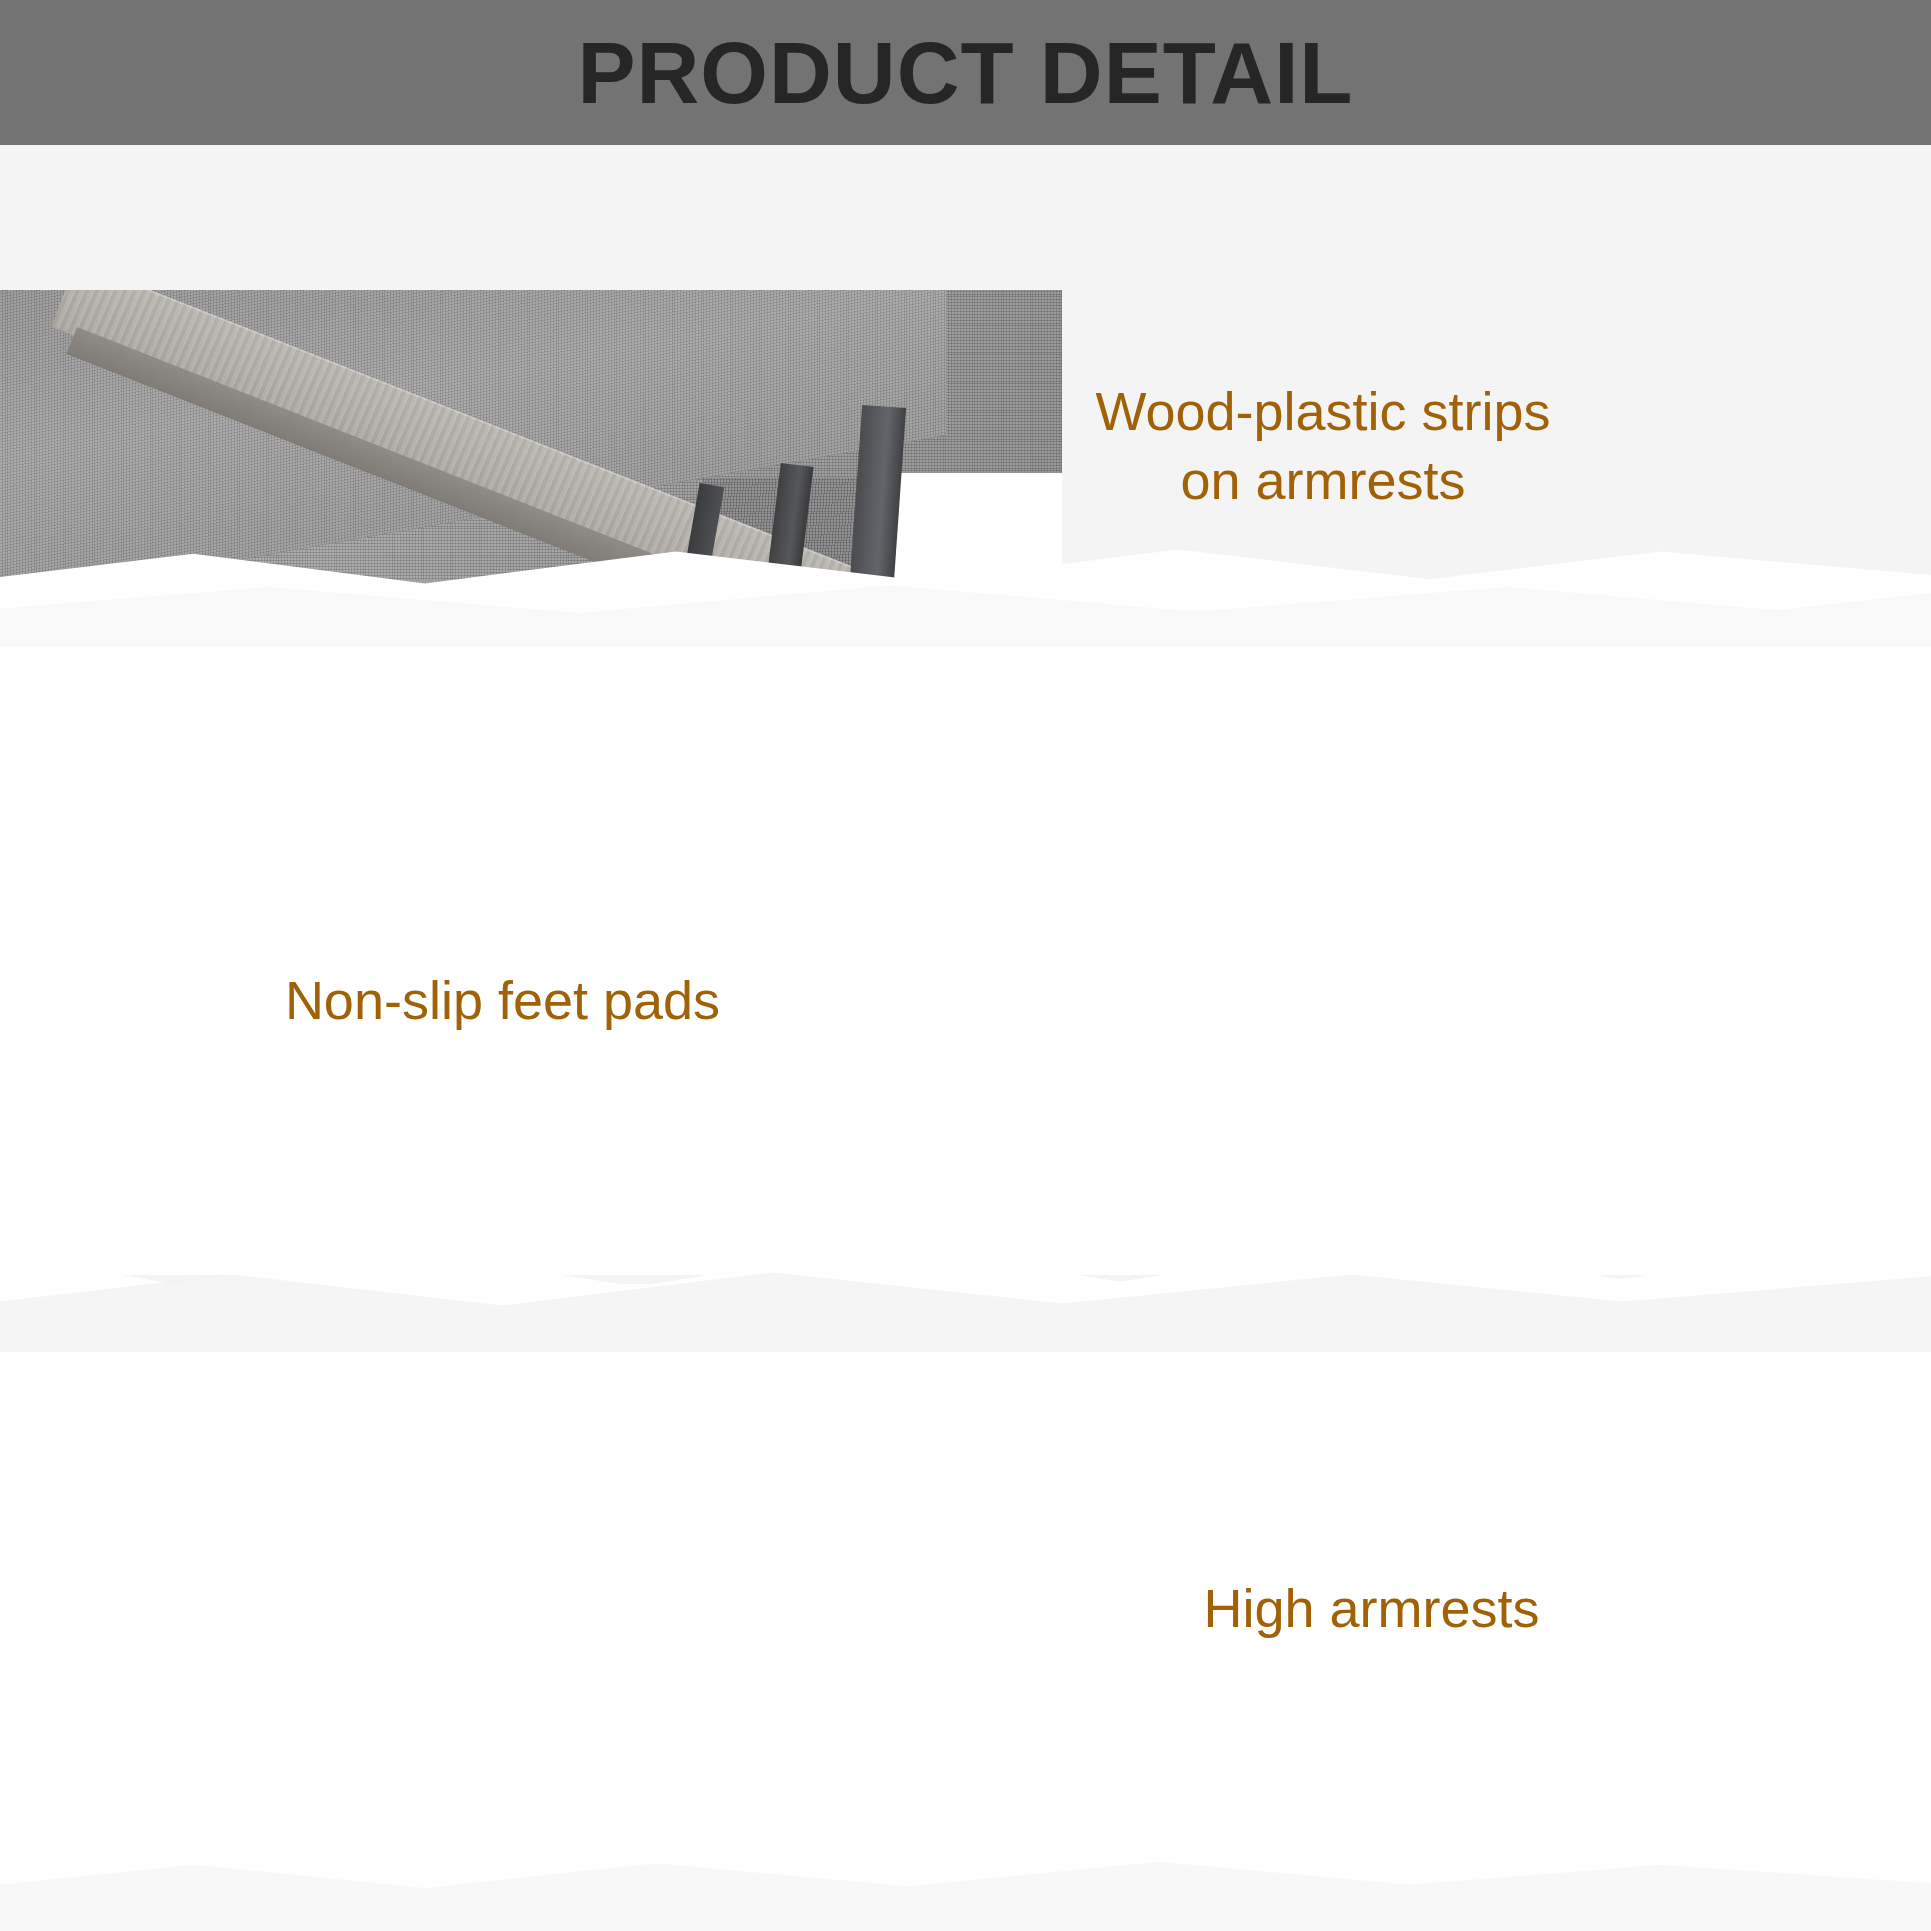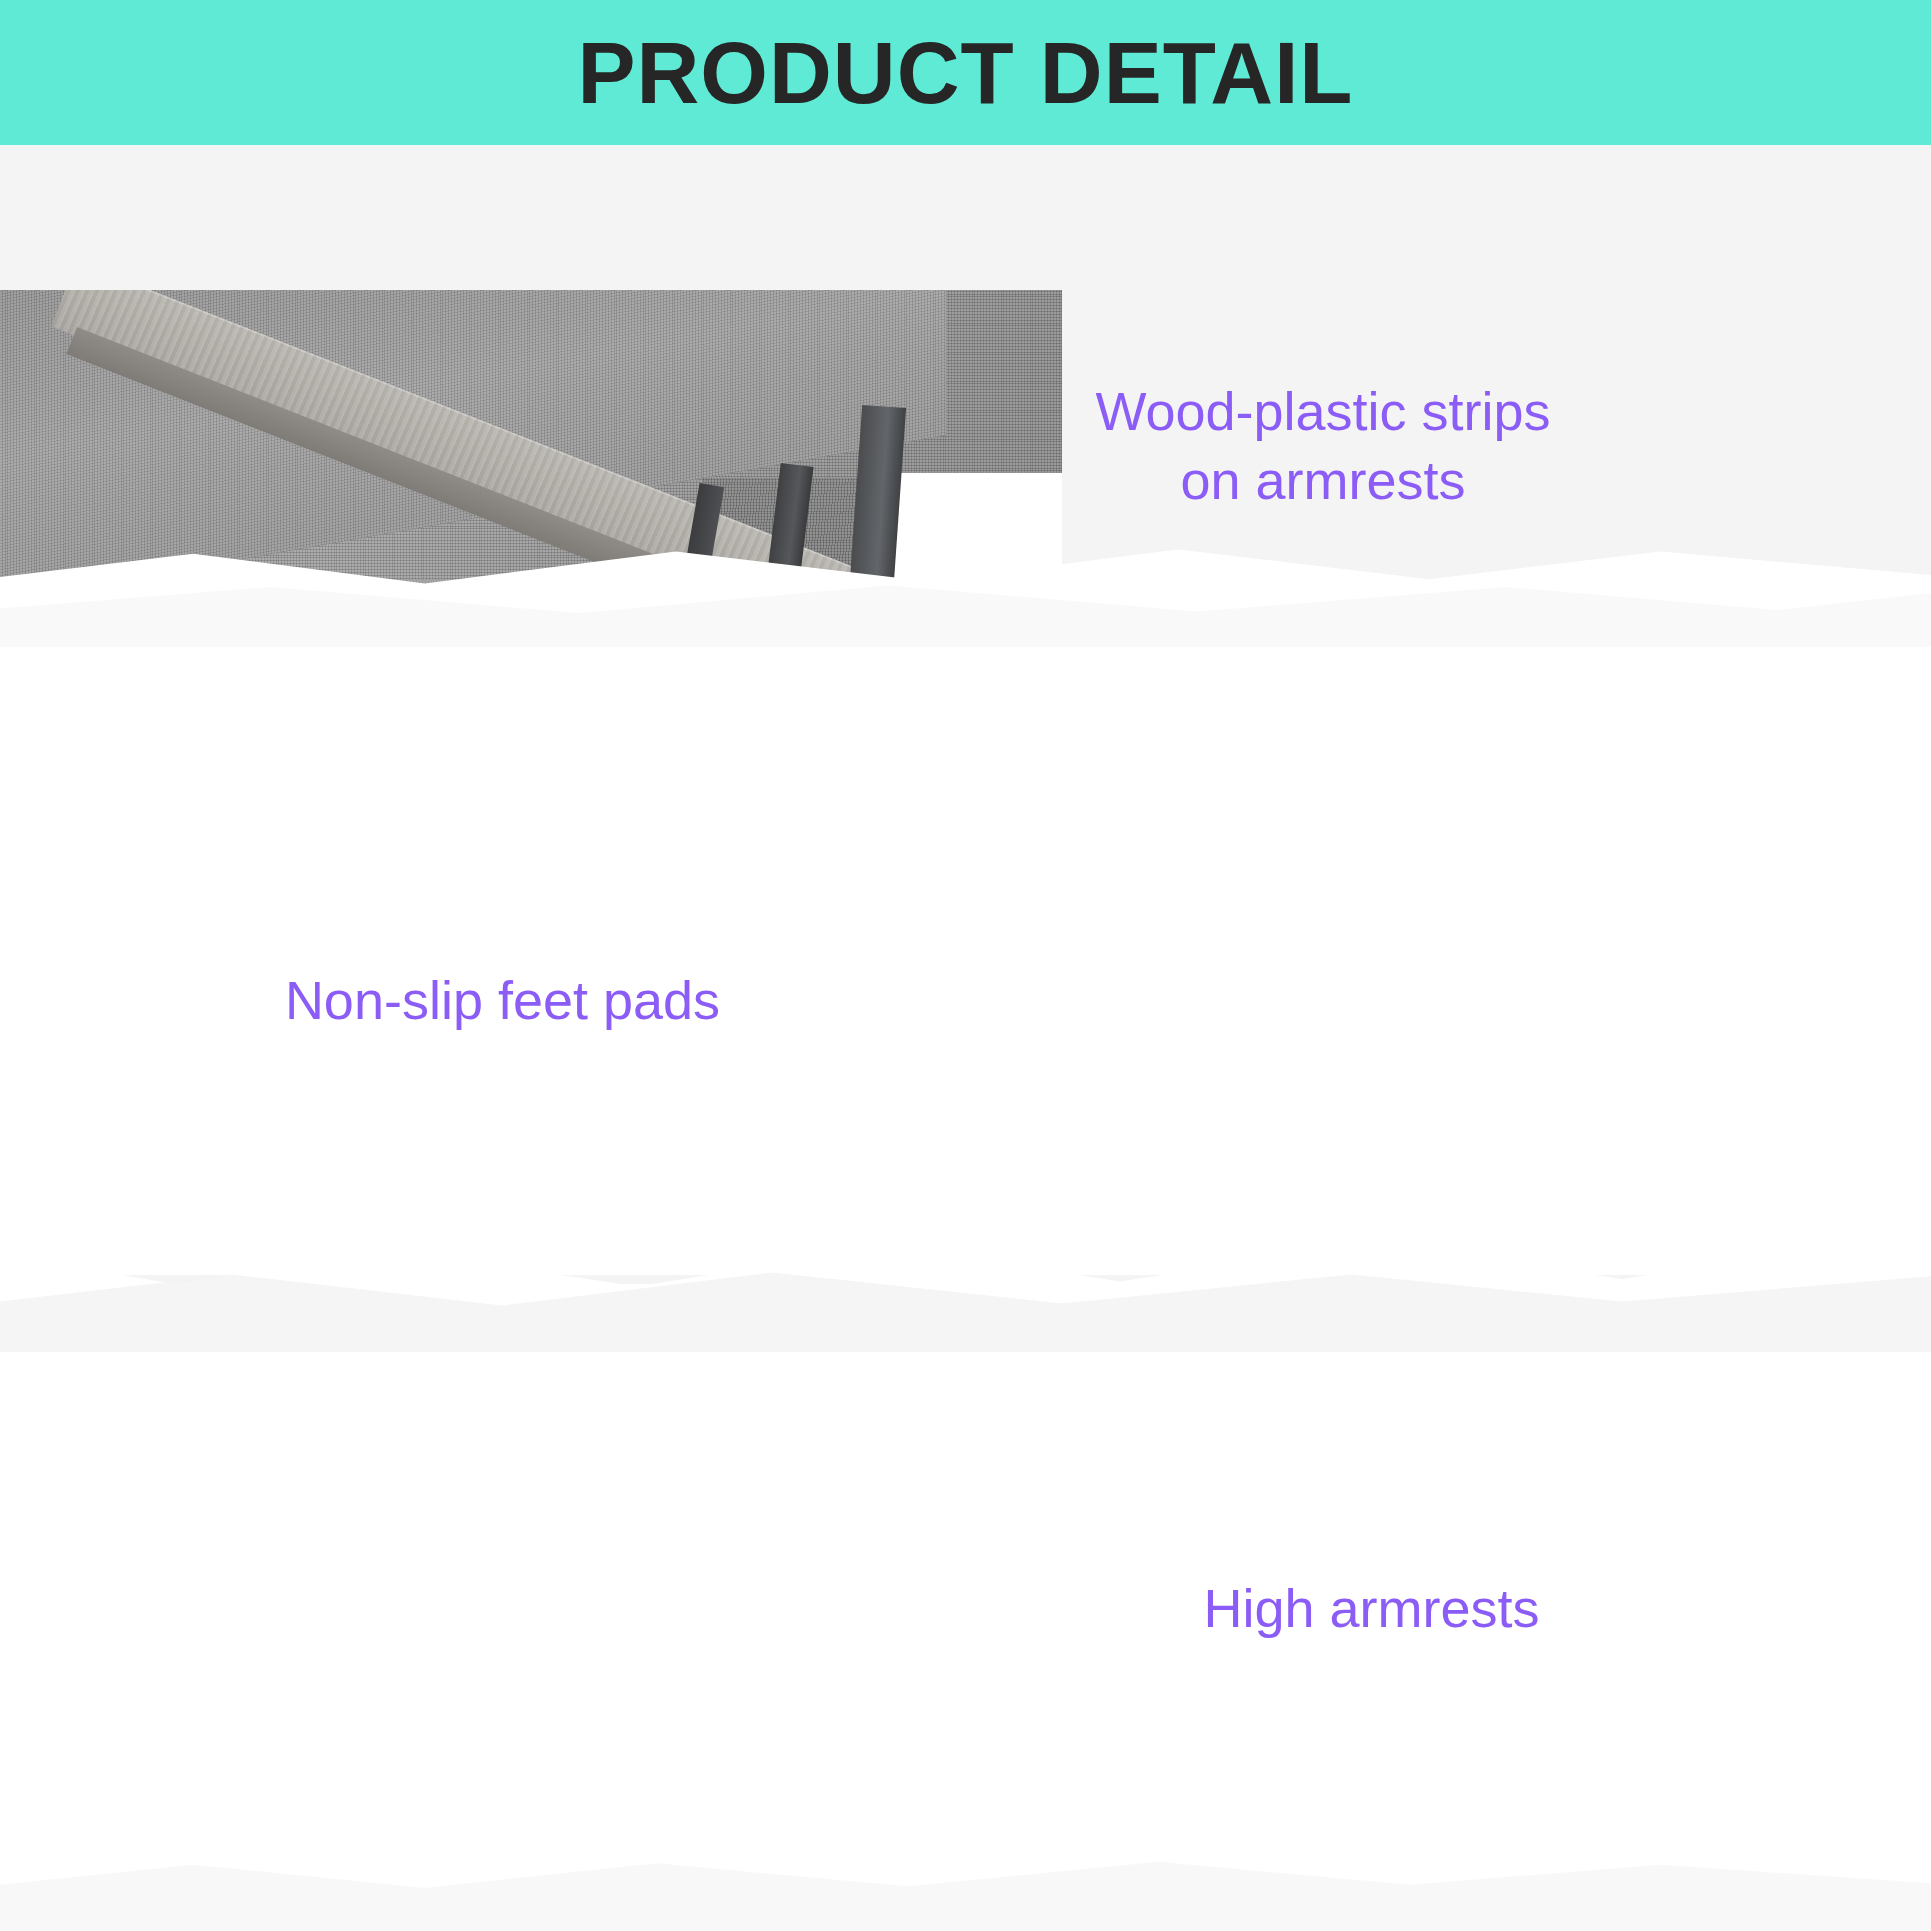--- a/index.html
+++ b/index.html
@@ -10,34 +10,34 @@
     font-family:"Liberation Sans", sans-serif;
     overflow:hidden;
     position:relative;
   }
 
   
   #page-title {
     position:absolute; top:0; left:0; width:1931px; height:145px;
     display:flex; align-items:center; justify-content:center;
     font-size:87px; font-weight:bold; letter-spacing:1px;
-    color:#262626; background:#5eead4; z-index:40;
+    color:#262626; background:#737373; z-index:40;
   }
 
   
   .panel { position:absolute; left:0; width:1931px; overflow:hidden; }
   #panel-armrest  { top:145px;  height:599px; }
   #panel-feet     { top:599px;  height:676px; }
   #panel-backrest { top:1284px; height:647px; }
 
   .photo { position:absolute; overflow:hidden; }
 
   
   .caption {
-    position:absolute; color:#8b5cf6; font-size:54px; line-height:1.28;
+    position:absolute; color:#a16207; font-size:54px; line-height:1.28;
     text-align:center; white-space:pre-line; z-index:30;
   }
   #caption-armrest  { left:985px; top:377px;  width:676px; }
   #caption-feet     { left:174px;  top:966px; width:657px; }
   #caption-backrest { left:1043px; top:1574px; width:657px; }
 
   
   #photo-armrest {
     left:0; top:145px; width:1062px; height:454px;
   }

